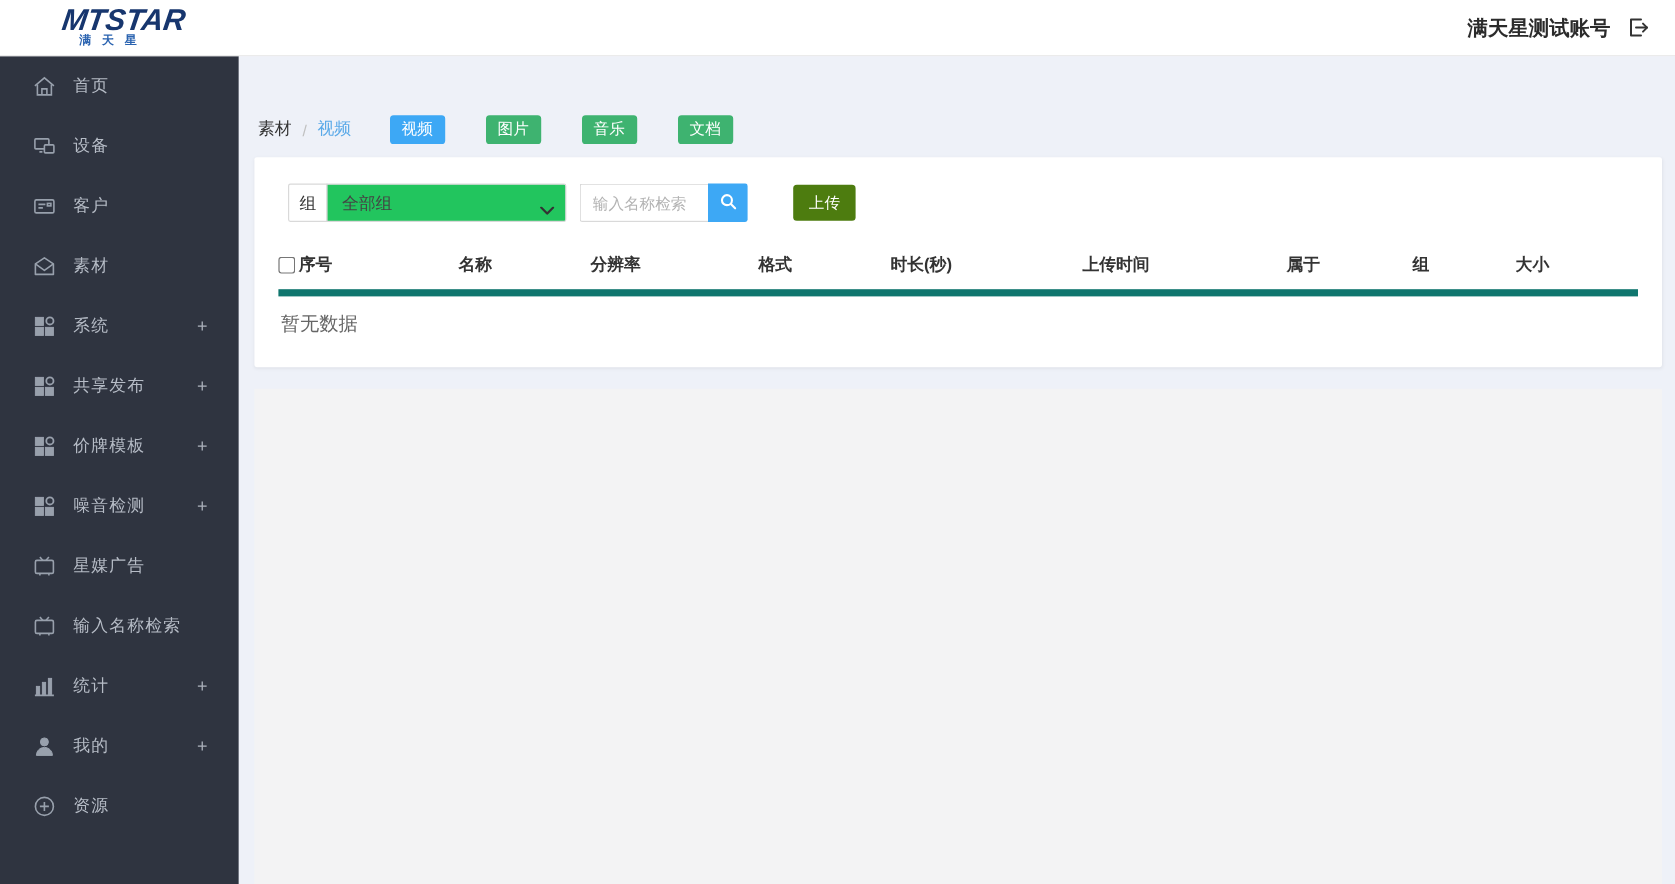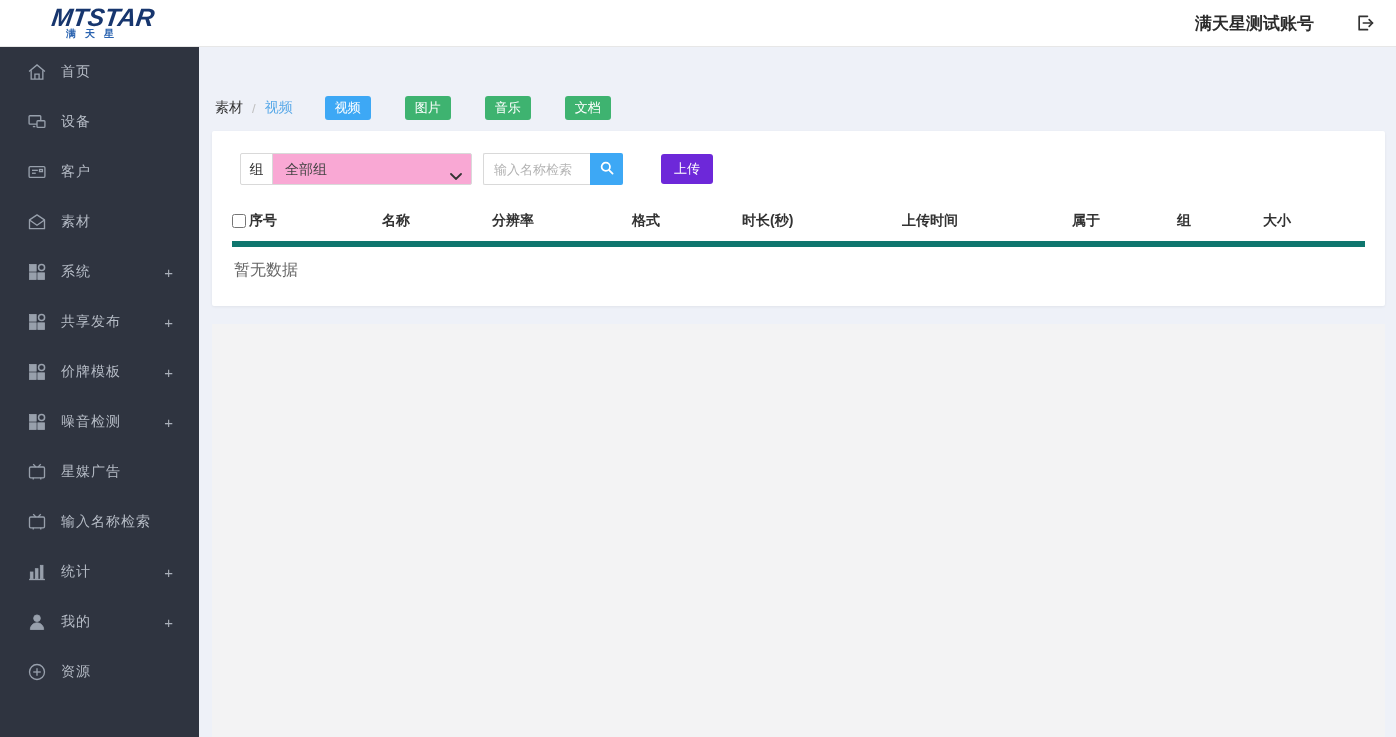--- a/index.html
+++ b/index.html
@@ -7,21 +7,21 @@
   body { font-family:"Liberation Sans","DejaVu Sans",sans-serif; background:#fff; }
   .screen { position:relative; width:1396px; height:737px; overflow:hidden; background:#eef1f8; }
 
   
   .header { position:absolute; top:0; left:0; width:1396px; height:47px; background:#fff;
             border-bottom:1px solid #e7e7e7; display:flex; align-items:center; }
   .logo { width:199px; padding-left:52px; display:flex; flex-direction:column; align-items:flex-start; }
   .logo-title { font-size:25px; font-weight:bold; font-style:italic; color:#17366e;
                 letter-spacing:0px; transform:skewX(-8deg); line-height:22px; }
   .logo-sub { font-size:10px; color:#2a63b0; letter-spacing:9px; font-weight:bold; margin:-1px 0 0 14px;text-align:center; }
-  .account { margin-left:auto; display:flex; align-items:center; padding-right:20px;gap:28px; }
+  .account { margin-left:auto; display:flex; align-items:center; padding-right:20px; }
   .account-name { font-size:17px; font-weight:bold; color:#2b2b2b; }
   .logout { margin-left:12px; width:22px; height:22px; display:flex; align-items:center; justify-content:center; cursor:pointer; }
 
   
   .sidebar { position:absolute; top:47px; left:0; width:199px; height:690px; background:#2f3440; overflow:hidden;text-align:right; }
   .side-item { position:relative; height:50px; display:flex; align-items:center; padding-left:26px; cursor:pointer; }
   .side-icon { width:21px; height:21px; margin-right:14px; display:flex; align-items:center; justify-content:center; flex:none; }
   .side-icon svg { stroke:#98a0ac; }
   .side-label { font-size:14px; color:#b6bcc6; letter-spacing:1px; }
   .side-plus { position:absolute; right:26px; top:0; height:50px; display:flex; align-items:center;
@@ -42,33 +42,33 @@
   .tab-blue { background:#3da8f5; }
   .tab-green { background:#3eb370; }
 
   .card { margin-top:11px; height:175px; background:#fff; border-radius:2px; padding:0 20px;
           box-shadow:0 1px 3px rgba(0,0,0,0.06); }
 
   .filter-row { padding-top:22px; display:flex; align-items:center; margin-left:8px; }
   .group-box { width:33px; height:32px; line-height:30px; text-align:center; border:1px solid #d9d9d9;
                background:#fff; font-size:14px; color:#333; border-radius:2px 0 0 2px; }
   .select-wrap { position:relative; margin-left:-1px; }
-  .group-select { width:200px; height:32px; border:1px solid #d9d9d9; background:#f9a8d4; appearance:none;
+  .group-select { width:200px; height:32px; border:1px solid #d9d9d9; background:#22c55e; appearance:none;
                   -webkit-appearance:none; padding:0 28px 0 12px; font-size:14px; color:#444;
                   border-radius:0 2px 2px 0; font-family:inherit; cursor:pointer; }
   .chev { position:absolute; right:10px; top:13px; pointer-events:none; }
 
   .search-wrap { display:flex; margin-left:11px; }
   .search-input { width:107px; height:32px; border:1px solid #d9d9d9; border-right:none; padding:0 10px;
                   font-size:13px; color:#333; font-family:inherit; border-radius:2px 0 0 2px; outline:none; }
   .search-input::placeholder { color:#b3b3b3; }
   .search-btn { width:33px; height:32px; background:#3da8f5; border:none; border-radius:0 2px 2px 0;
                 display:flex; align-items:center; justify-content:center; cursor:pointer; }
 
-  .upload-btn { margin-left:38px; height:30px; padding:0 13px; background:#6d28d9; color:#fff; border:none;
+  .upload-btn { margin-left:38px; height:30px; padding:0 13px; background:#4d7c0f; color:#fff; border:none;
                 border-radius:3px; font-size:13px; cursor:pointer; font-family:inherit; }
 
   .table-head { margin-top:27px; display:flex; align-items:center; padding-bottom:11px;
                 border-bottom:6px solid #0f766e; }
   .th { font-size:14px; font-weight:bold; color:#333; flex:none; }
   .th-0 { width:150px; display:flex; align-items:center; }
   .th-0 input { width:14px; height:14px; margin-right:3px; cursor:pointer; }
   .th-1 { width:110px; } .th-2 { width:140px; } .th-3 { width:110px; } .th-4 { width:160px; }
   .th-5 { width:170px; } .th-6 { width:105px; } .th-7 { width:86px; }  .th-8 { width:88px; }
 

